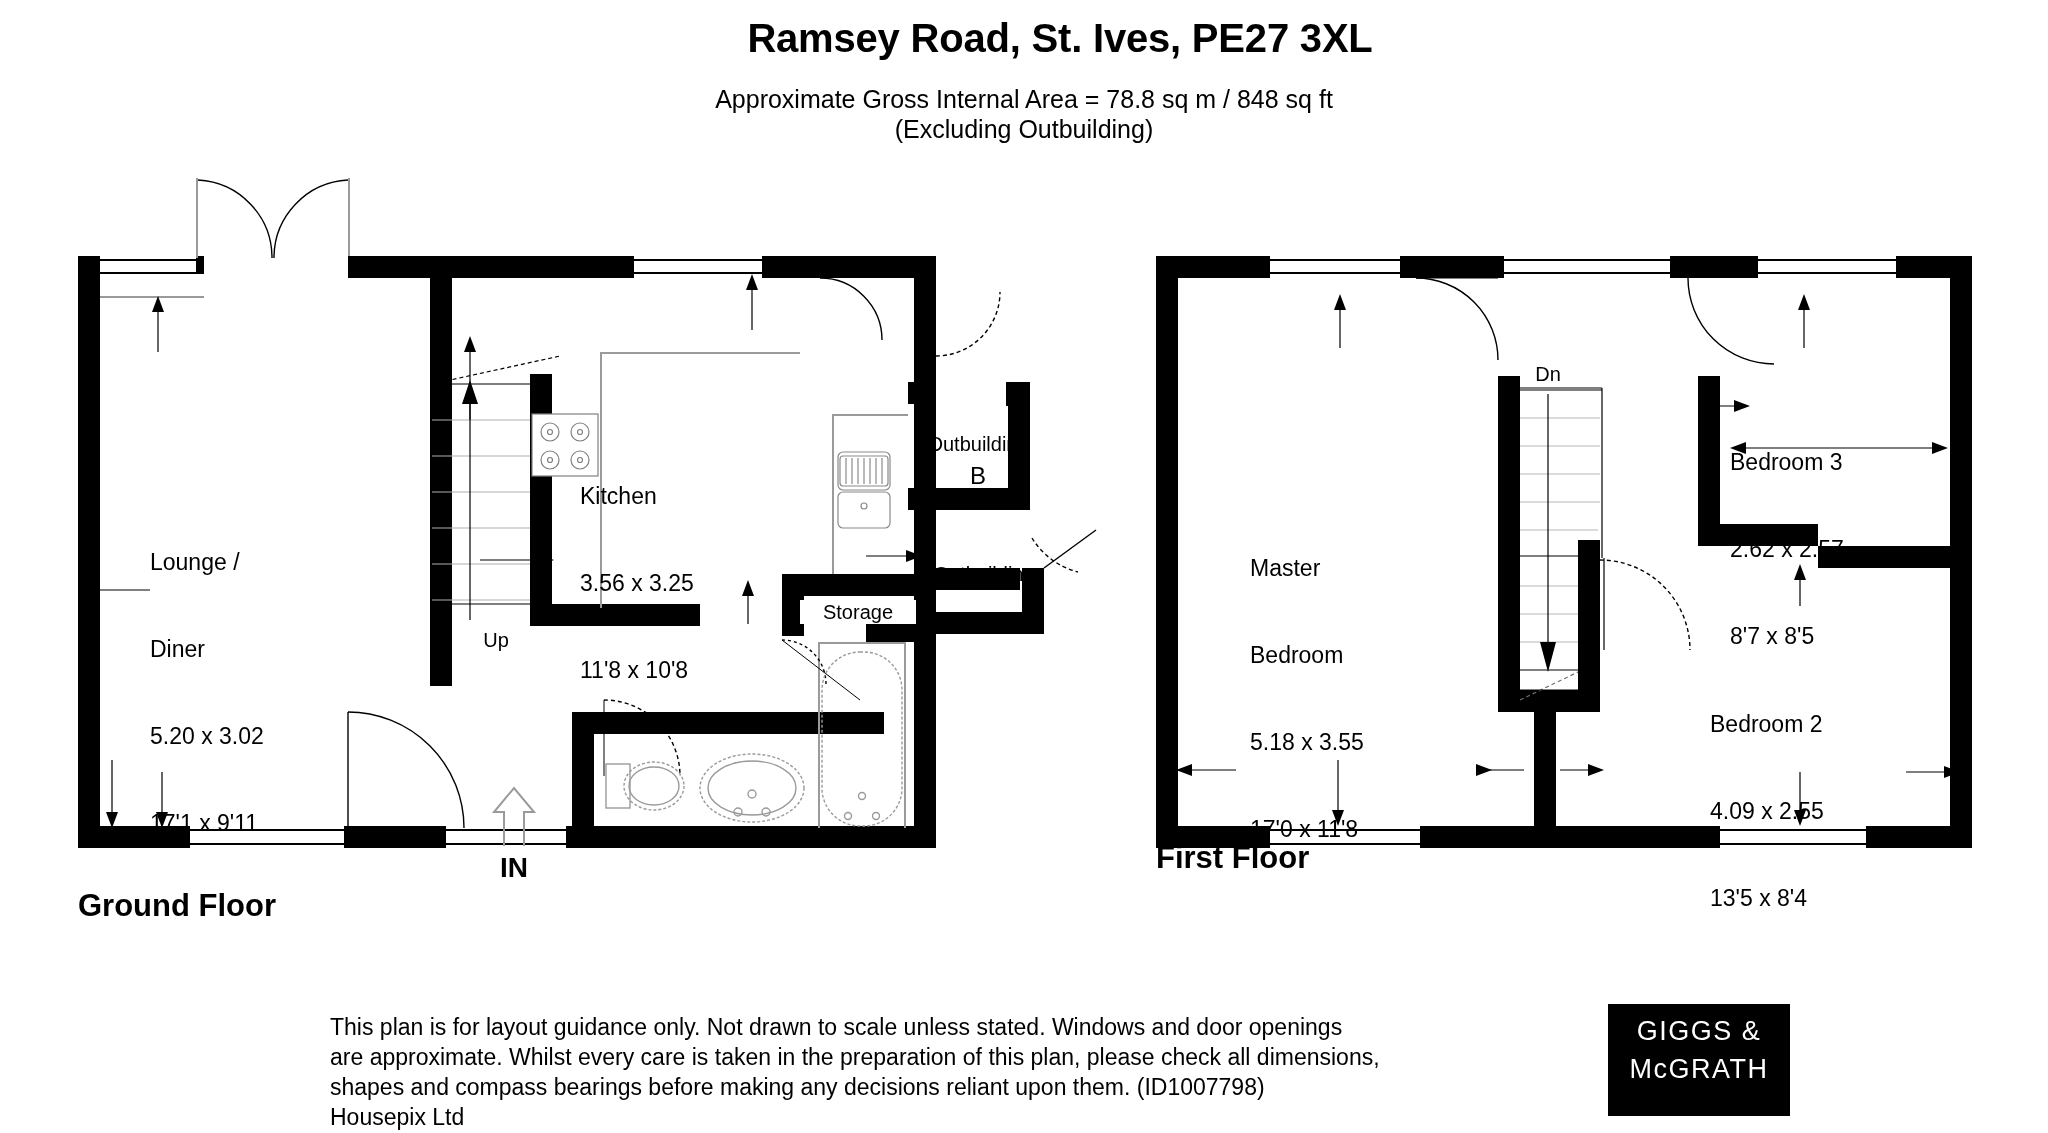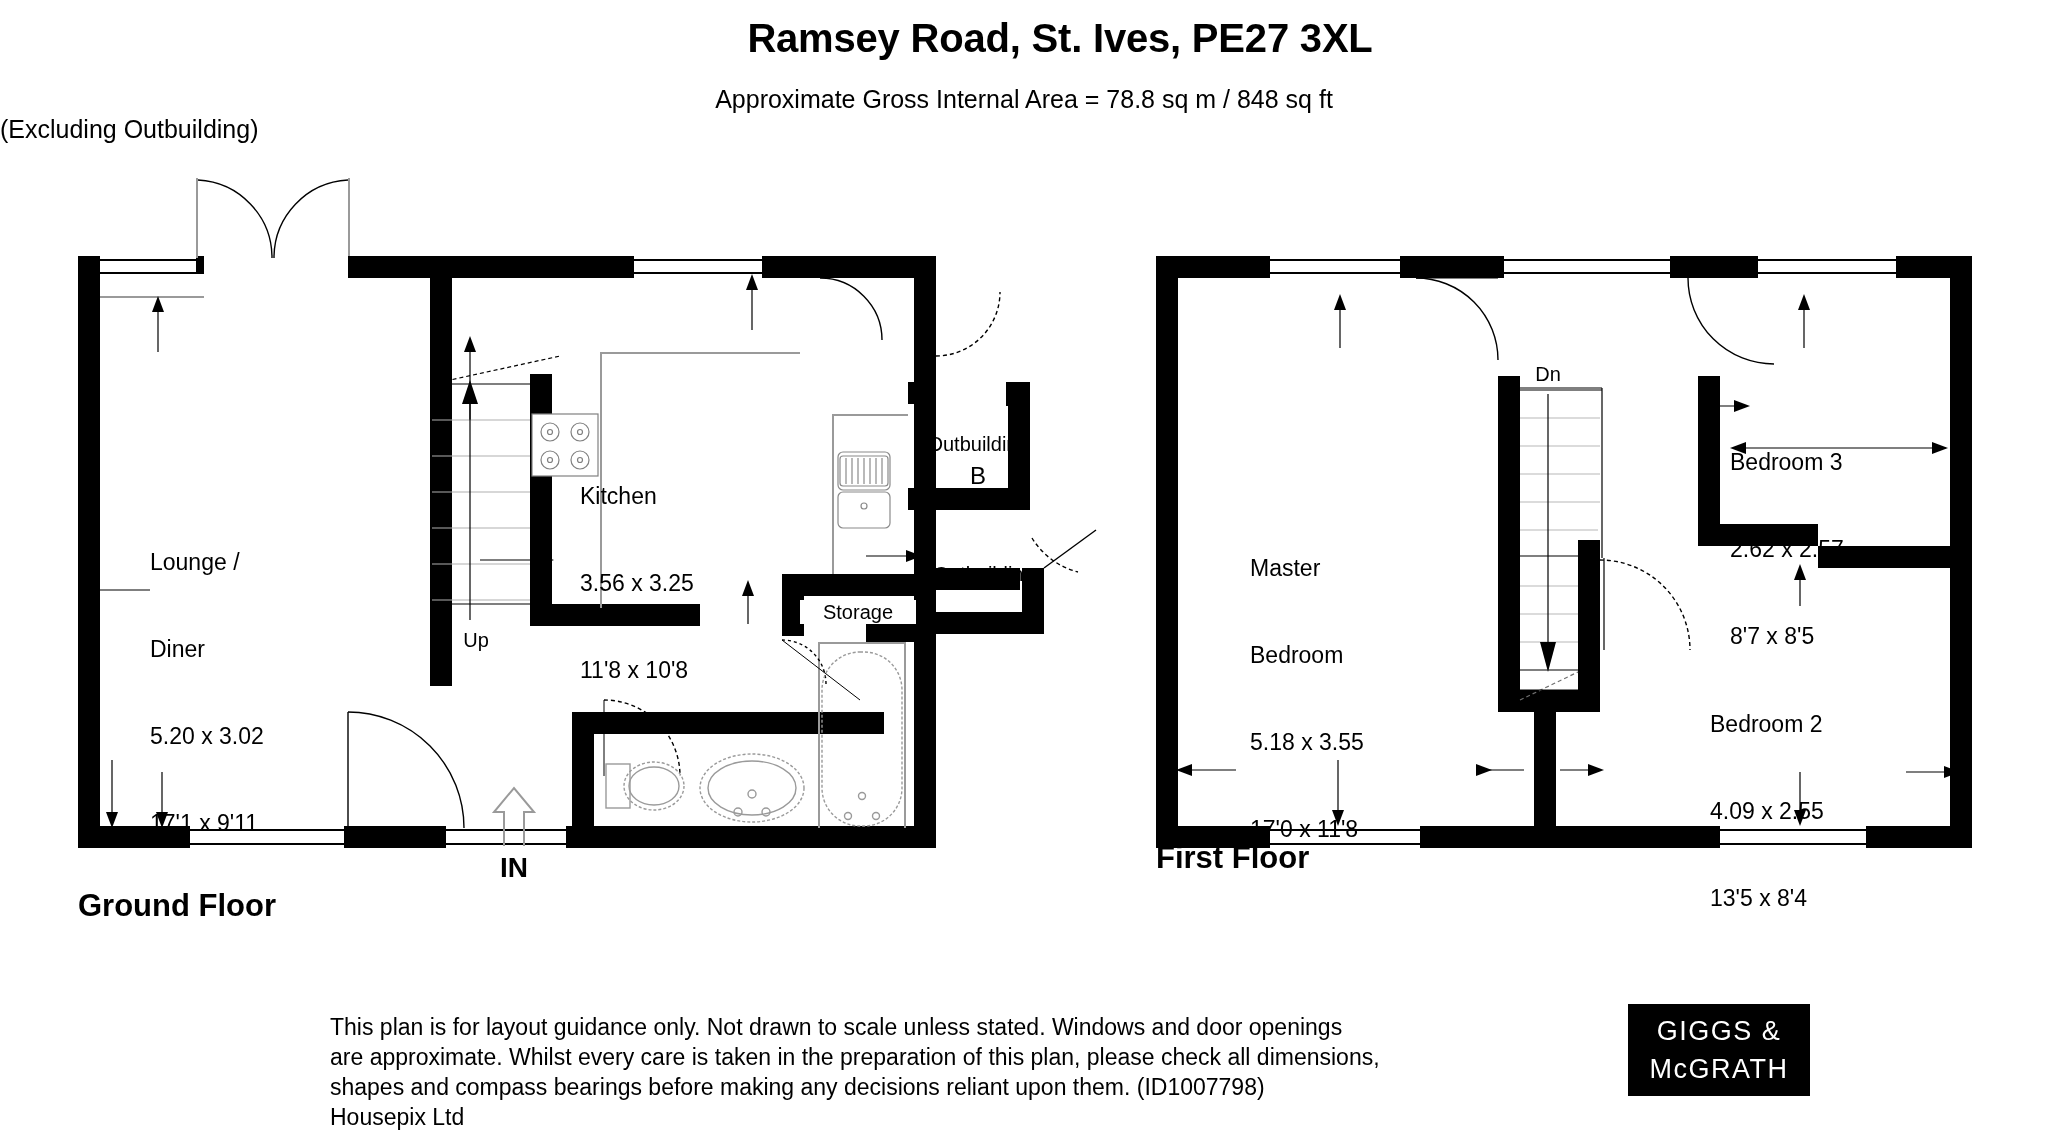--- a/index.html
+++ b/index.html
@@ -36,20 +36,21 @@
     left: 0; top: 84px;
     width: 2048px;
     text-align: center;
     font-size: 25px;
     line-height: 30px;
   }
   #subtitle2 {
     position: absolute;
     left: 0; top: 114px;
     width: 2048px;
+    text-align: center;
     font-size: 25px;
     line-height: 30px;
   }
 
   
   .floor-caption {
     position: absolute;
     font-size: 31px;
     font-weight: bold;
   }
@@ -94,27 +95,26 @@
     top: 1012px;
     width: 1200px;
     font-size: 23px;
     line-height: 30px;
   }
   #logo {
     position: absolute;
     left: 1608px;
     top: 1004px;
     width: 182px;
-    height: 92px;
+    height: 112px;
     background: #000000;
     color: #ffffff;
     box-sizing: border-box;
     padding-top: 8px;
     text-align: center;
-    margin-left: 20px;
   }
   #logo .l1, #logo .l2 {
     font-size: 27px;
     line-height: 38px;
     letter-spacing: 1.5px;
     font-family: "Liberation Sans", sans-serif;
   }
 </style>
 </head>
 <body>
@@ -201,21 +201,21 @@
     <div class="room-label" style="left:580px; top:424px; width:220px;">
       <div>Kitchen</div>
       <div>3.56 x 3.25</div>
       <div>11'8 x 10'8</div>
     </div>
 
     <div class="small-tag" style="left:920px; top:432px; width:116px;">Outbuilding</div>
     <div class="tiny-tag" style="left:954px; top:462px; width:48px;">B</div>
     <div class="small-tag" style="left:926px; top:562px; width:116px;">Outbuilding</div>
     <div class="small-tag" style="left:800px; top:600px; width:116px; background:#ffffff;">Storage</div>
-    <div class="small-tag" style="left:452px; top:628px; width:48px;">Up</div>
+    <div class="small-tag" style="left:452px; top:628px; width:48px;padding-left:20px;">Up</div>
     <div style="position:absolute; left:484px; top:852px; width:60px; text-align:center; font-size:28px; font-weight:bold;">IN</div>
 
     <div class="floor-caption" style="left:78px; top:888px;">Ground Floor</div>
   </div>
 
   <div>
 
     <div class="wall" style="left:1156px; top:256px; width:22px; height:592px;"></div>
     <div class="wall" style="left:1950px; top:256px; width:22px; height:592px;"></div>
 

